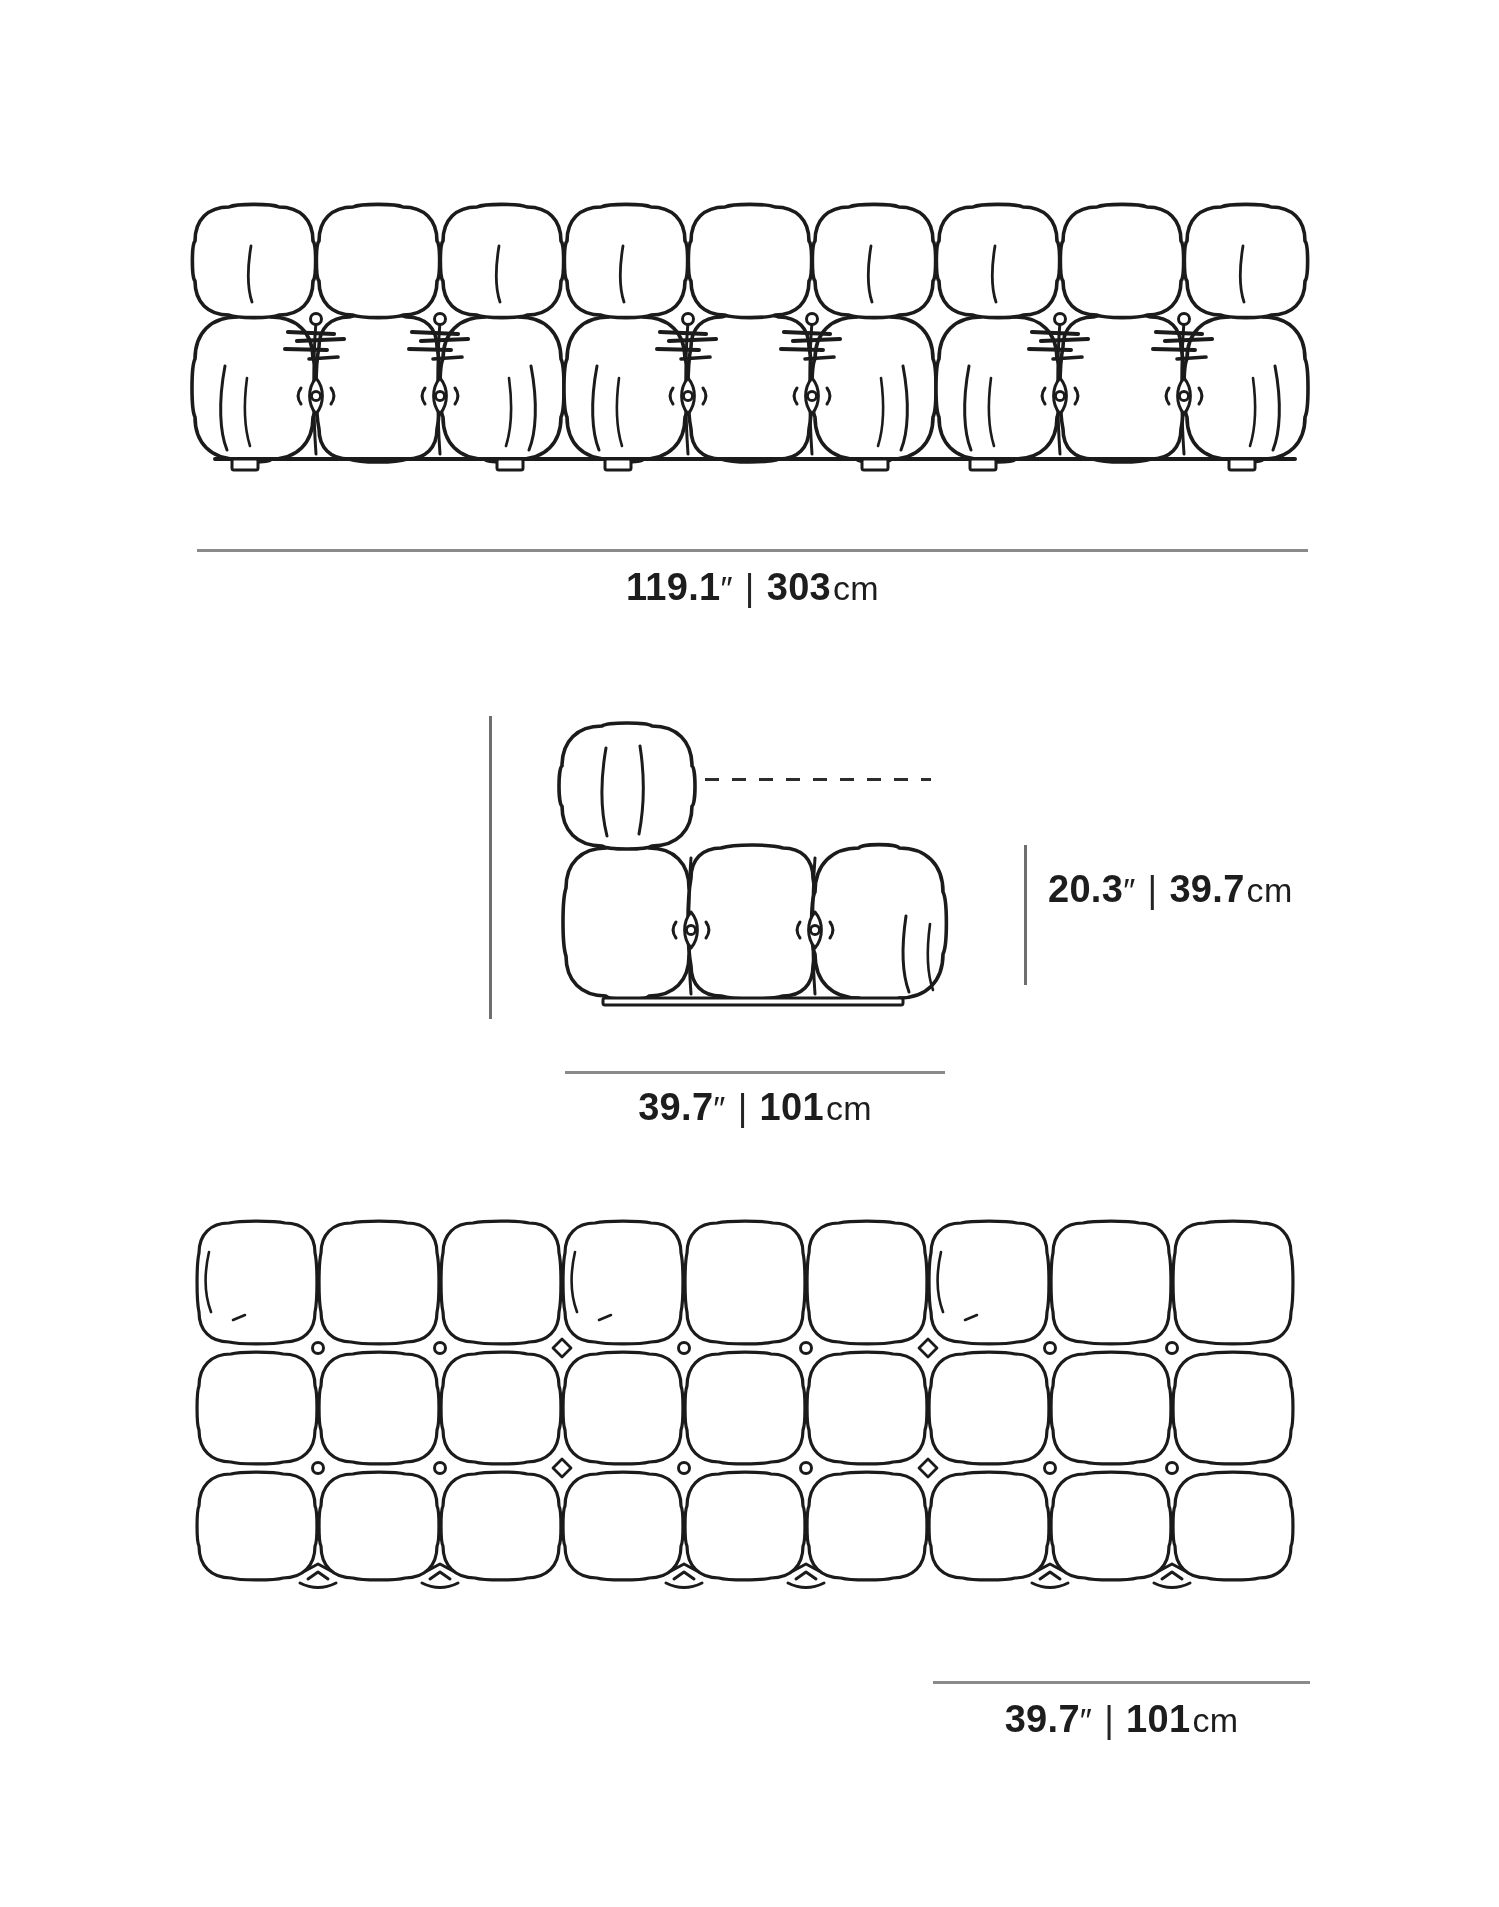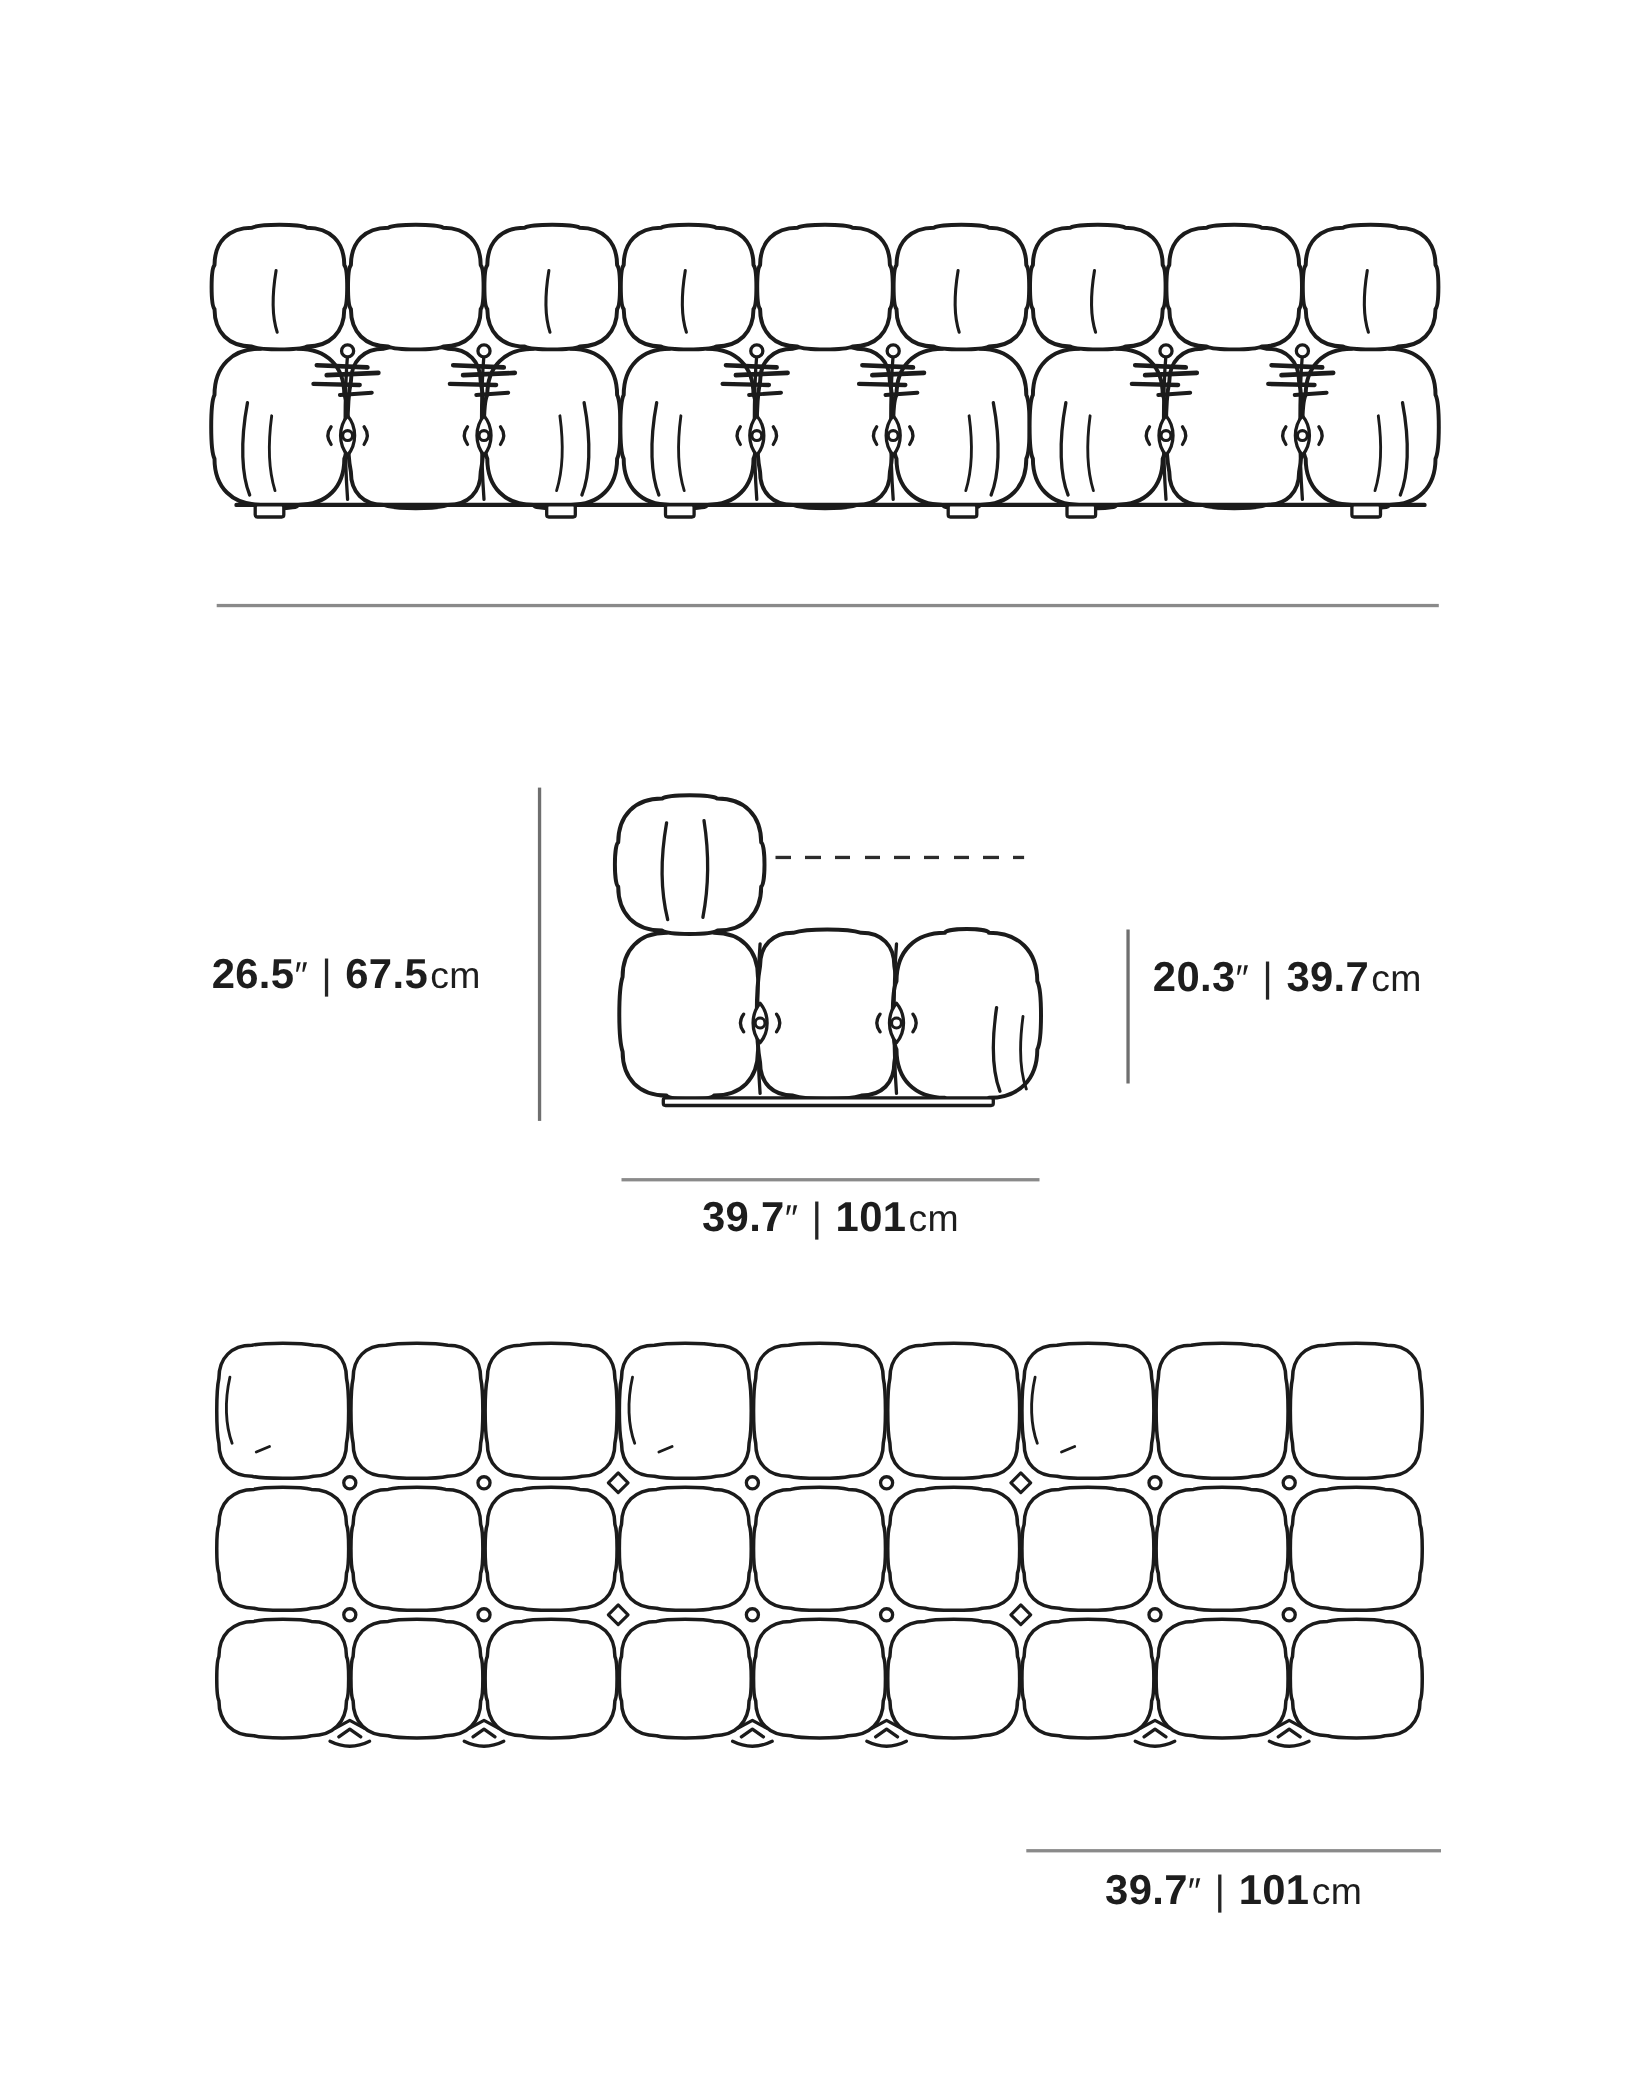--- a/index.html
+++ b/index.html
@@ -294,20 +294,23 @@
       <path d="M 992 161 L 1021 159" fill="none" stroke="#1b1b1b" stroke-width="3.6" stroke-linecap="round" stroke-linejoin="round"></path>
       <path d="M 999 180 C 1007.5 190, 1007.5 206, 999 216
              C 990.5 206, 990.5 190, 999 180 Z" fill="#fff" stroke="#1b1b1b" stroke-width="3" stroke-linecap="round" stroke-linejoin="round"></path>
       <circle cx="999" cy="198" r="4.5" fill="#fff" stroke="#1b1b1b" stroke-width="2.8"></circle>
       <path d="M 984 190 C 980 195.5, 980 200.5, 984 206" fill="none" stroke="#1b1b1b" stroke-width="3" stroke-linecap="round" stroke-linejoin="round"></path>
       <path d="M 1014 190 C 1018 195.5, 1018 200.5, 1014 206" fill="none" stroke="#1b1b1b" stroke-width="3" stroke-linecap="round" stroke-linejoin="round"></path>
     </svg>
 
   <div class="dim-line" style="left:197px;top:549px;width:1111px;"></div>
 
+  <div class="dim-label center" style="left:197px;top:566px;width:1111px;">
+    <span class="n">119.1</span><span class="u inmark">″</span><span class="s">|</span><span class="n">303</span><span class="u cmu">cm</span>
+  </div>
 
   <svg id="side-view" class="drawing" style="left:478px;top:708px;" width="570" height="305" viewBox="0 0 570 305">
       <path d="M 128.0 140.0
     C 131.1 136.0, 167.9 136.0, 171.0 140.0
     C 195.8 140.0, 211.0 155.2, 211.0 180.0
     C 215.0 191.8, 215.0 236.2, 211.0 248.0
     C 211.0 272.8, 195.8 288.0, 171.0 288.0
     C 167.9 292.0, 131.1 292.0, 128.0 288.0
     C 103.2 288.0, 88.0 272.8, 88.0 248.0
     C 84.0 236.2, 84.0 191.8, 88.0 180.0
@@ -354,23 +357,20 @@
       <path d="M 337 204 C 345.5 214, 345.5 230, 337 240
              C 328.5 230, 328.5 214, 337 204 Z" fill="#fff" stroke="#1b1b1b" stroke-width="3" stroke-linecap="round" stroke-linejoin="round"></path>
       <circle cx="337" cy="222" r="4.5" fill="#fff" stroke="#1b1b1b" stroke-width="2.8"></circle>
       <path d="M 322 214 C 318 219.5, 318 224.5, 322 230" fill="none" stroke="#1b1b1b" stroke-width="3" stroke-linecap="round" stroke-linejoin="round"></path>
       <path d="M 352 214 C 356 219.5, 356 224.5, 352 230" fill="none" stroke="#1b1b1b" stroke-width="3" stroke-linecap="round" stroke-linejoin="round"></path>
     </svg>
 
   <div class="dashline" style="left:705px;top:778px;width:226px;"></div>
 
   <div class="vline" style="left:489px;top:716px;height:303px;"></div>
-  <div class="dim-label right" style="left:137px;top:865px;width:300px;">
-    <span class="n">26.5</span><span class="u inmark">″</span><span class="s">|</span><span class="n">67.5</span><span class="u cmu">cm</span>
-  </div>
 
   <div class="vline" style="left:1024px;top:845px;height:140px;"></div>
   <div class="dim-label" style="left:1048px;top:868px;">
     <span class="n">20.3</span><span class="u inmark">″</span><span class="s">|</span><span class="n">39.7</span><span class="u cmu">cm</span>
   </div>
 
   <div class="dim-line" style="left:565px;top:1071px;width:380px;"></div>
   <div class="dim-label center" style="left:565px;top:1086px;width:380px;">
     <span class="n">39.7</span><span class="u inmark">″</span><span class="s">|</span><span class="n">101</span><span class="u cmu">cm</span>
   </div>

